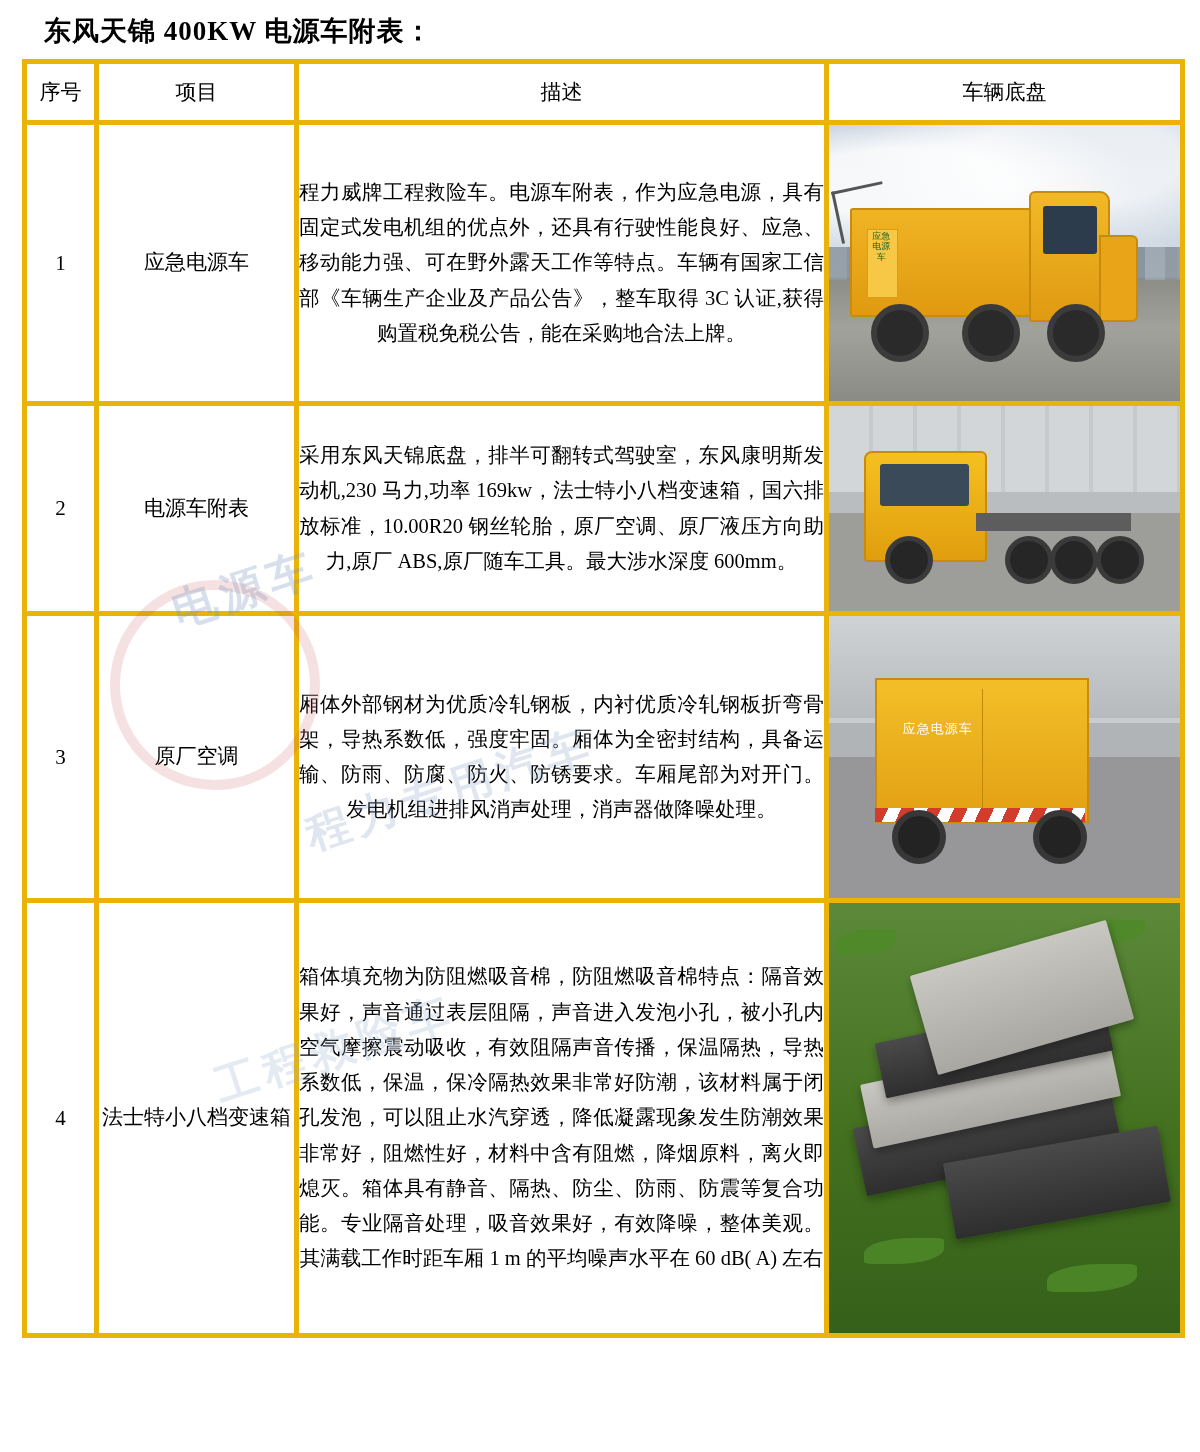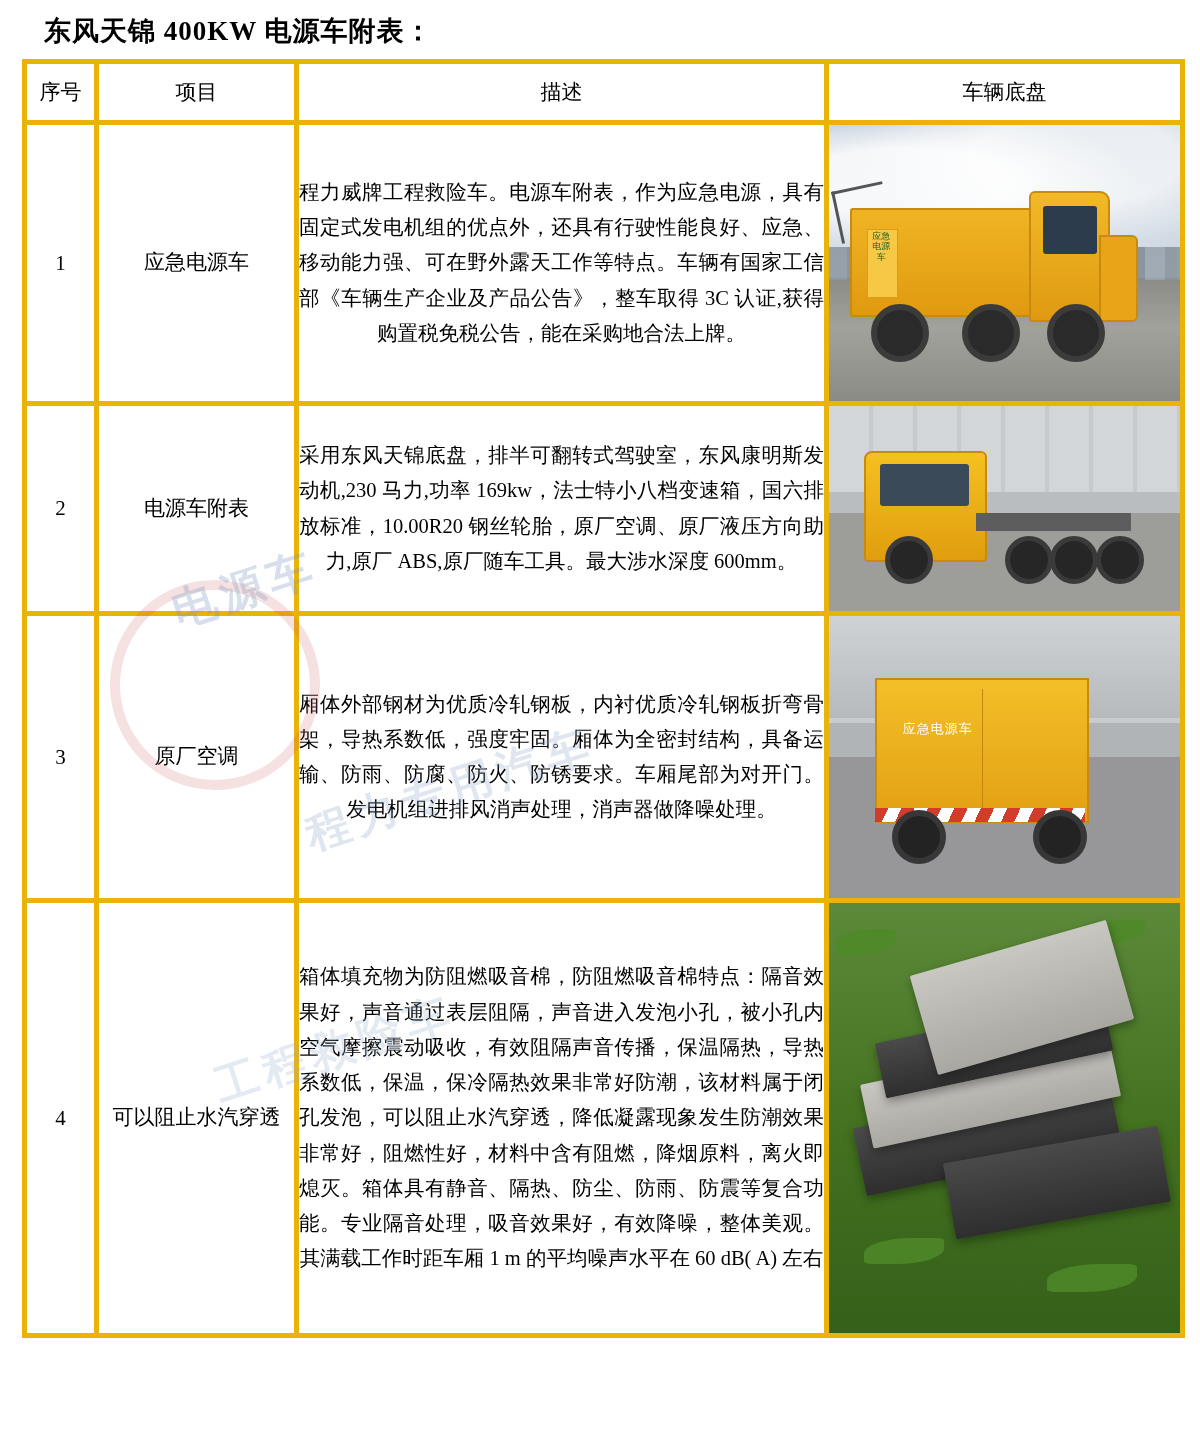--- a/index.html
+++ b/index.html
@@ -228,21 +228,21 @@
             </div>
             <div class="stripe"></div>
             <div class="w w1"></div>
             <div class="w w2"></div>
           </div>
         </td>
       </tr>
 
       <tr>
         <td class="idx">4</td>
-        <td class="item">可以阻止水汽穿透</td>
+        <td class="item">法士特小八档变速箱</td>
         <td class="desc">箱体填充物为防阻燃吸音棉，防阻燃吸音棉特点：隔音效果好，声音通过表层阻隔，声音进入发泡小孔，被小孔内空气摩擦震动吸收，有效阻隔声音传播，保温隔热，导热系数低，保温，保冷隔热效果非常好防潮，该材料属于闭孔发泡，可以阻止水汽穿透，降低凝露现象发生防潮效果非常好，阻燃性好，材料中含有阻燃，降烟原料，离火即熄灭。箱体具有静音、隔热、防尘、防雨、防震等复合功能。专业隔音处理，吸音效果好，有效降噪，整体美观。其满载工作时距车厢 1 m 的平均噪声水平在 60 dB( A) 左右</td>
         <td class="photo">
           <div class="photo-box img4">
             <div class="leaf" style="left:2%;top:6%;width:60px;height:26px;"></div>
             <div class="leaf" style="left:70%;top:4%;width:70px;height:24px;"></div>
             <div class="leaf" style="left:10%;top:78%;width:80px;height:26px;"></div>
             <div class="leaf" style="left:62%;top:84%;width:90px;height:28px;"></div>
             <div class="sheet s-dark" style="left:8%;top:46%;width:74%;height:16%;transform:rotate(-12deg);"></div>
             <div class="sheet s-grey" style="left:10%;top:36%;width:72%;height:15%;transform:rotate(-12deg);"></div>
             <div class="sheet s-dark" style="left:14%;top:27%;width:66%;height:13%;transform:rotate(-12deg);"></div>

